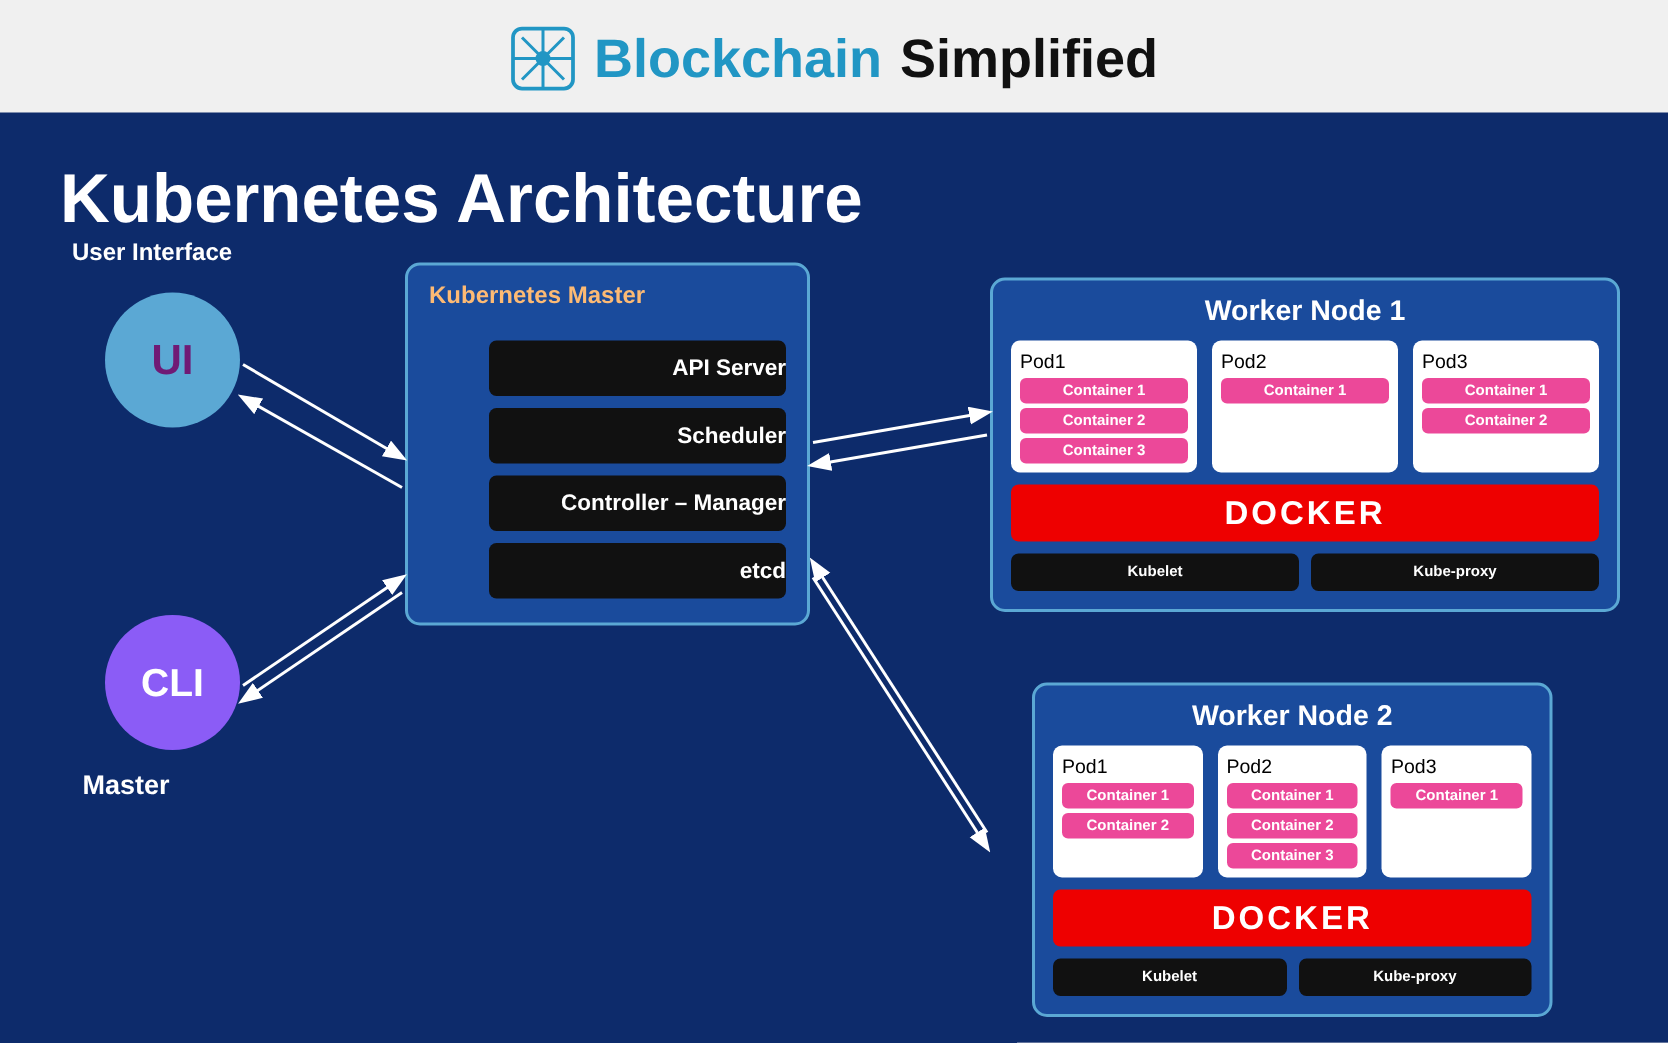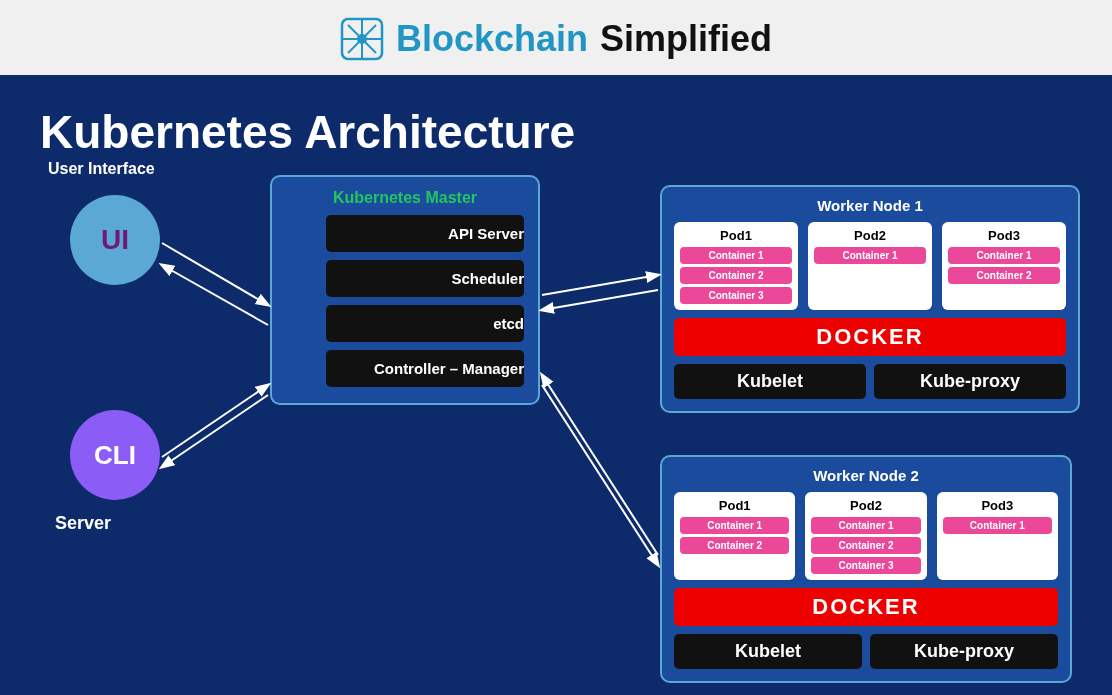--- a/index.html
+++ b/index.html
@@ -104,25 +104,25 @@
       position: absolute;
       top: 100px;
       left: 270px;
       width: 270px;
       background: #1a4b9c;
       border: 2px solid #5ba8d4;
       border-radius: 10px;
       padding: 12px 14px 16px 14px;
     }
     .k8s-master-title {
-      color: #22c55e;
+      color: #fdba74;
       font-size: 16px;
       font-weight: 900;
-      margin-bottom: 8px;
-      text-align: center;
+      margin-bottom: 20px;
+      text-align: left;
     }
     .k8s-component {
       background: #111;
       color: #fff;
       font-size: 15px;
       font-weight: 700;
       border-radius: 5px;
       padding: 10px 0;
       text-align: right;
       margin-bottom: 8px;
@@ -138,47 +138,47 @@
       border-radius: 10px;
       padding: 10px 12px 12px 12px;
     }
     .worker-node-1 {
       top: 110px;
       left: 660px;
       width: 420px;
     }
     .worker-node-2 {
       top: 380px;
-      left: 660px;
-      width: 412px;
+      left: 688px;
+      width: 347px;
     }
     .worker-node-title {
       color: #fff;
-      font-size: 15px;
+      font-size: 19px;
       font-weight: 900;
       text-align: center;
       margin-bottom: 8px;
     }
     .pods-row {
       display: flex;
       gap: 10px;
       margin-bottom: 8px;
     }
     .pod-box {
       flex: 1;
       background: #fff;
       border-radius: 6px;
       padding: 6px;
       min-width: 0;
     }
     .pod-label {
       color: #000;
       font-size: 13px;
-      font-weight: 700;
-      text-align: center;
+      font-weight: 400;
+      text-align: left;
       margin-bottom: 4px;
     }
     .container-box {
       background: #ec4899;
       border-radius: 4px;
       color: #fff;
       font-size: 10px;
       font-weight: 600;
       text-align: center;
       padding: 3px 2px;
@@ -196,21 +196,21 @@
       margin-bottom: 8px;
       letter-spacing: 2px;
     }
     .kube-row {
       display: flex;
       gap: 8px;
     }
     .kube-btn {
       background: #111;
       color: #fff;
-      font-size: 18px;
+      font-size: 10px;
       font-weight: 700;
       border-radius: 5px;
       padding: 7px 10px;
       text-align: center;
       flex: 1;
     }
 
     
     .arrows-svg {
       position: absolute;
@@ -243,28 +243,28 @@
   <div class="ui-label">User Interface</div>
 
   <div class="ui-circle">
     <span>UI</span>
   </div>
 
   <div class="cli-circle">
     <span>CLI</span>
   </div>
 
-  <div class="cli-label">Server</div>
+  <div class="cli-label">Master</div>
 
   <div class="k8s-master">
     <div class="k8s-master-title">Kubernetes Master</div>
     <div class="k8s-component">API Server</div>
     <div class="k8s-component">Scheduler</div>
+    <div class="k8s-component">Controller – Manager</div>
     <div class="k8s-component">etcd</div>
-    <div class="k8s-component">Controller – Manager</div>
   </div>
 
   <div class="worker-node worker-node-1">
     <div class="worker-node-title">Worker Node 1</div>
     <div class="pods-row">
 
       <div class="pod-box">
         <div class="pod-label">Pod1</div>
         <div class="container-box">Container 1</div>
         <div class="container-box">Container 2</div>

